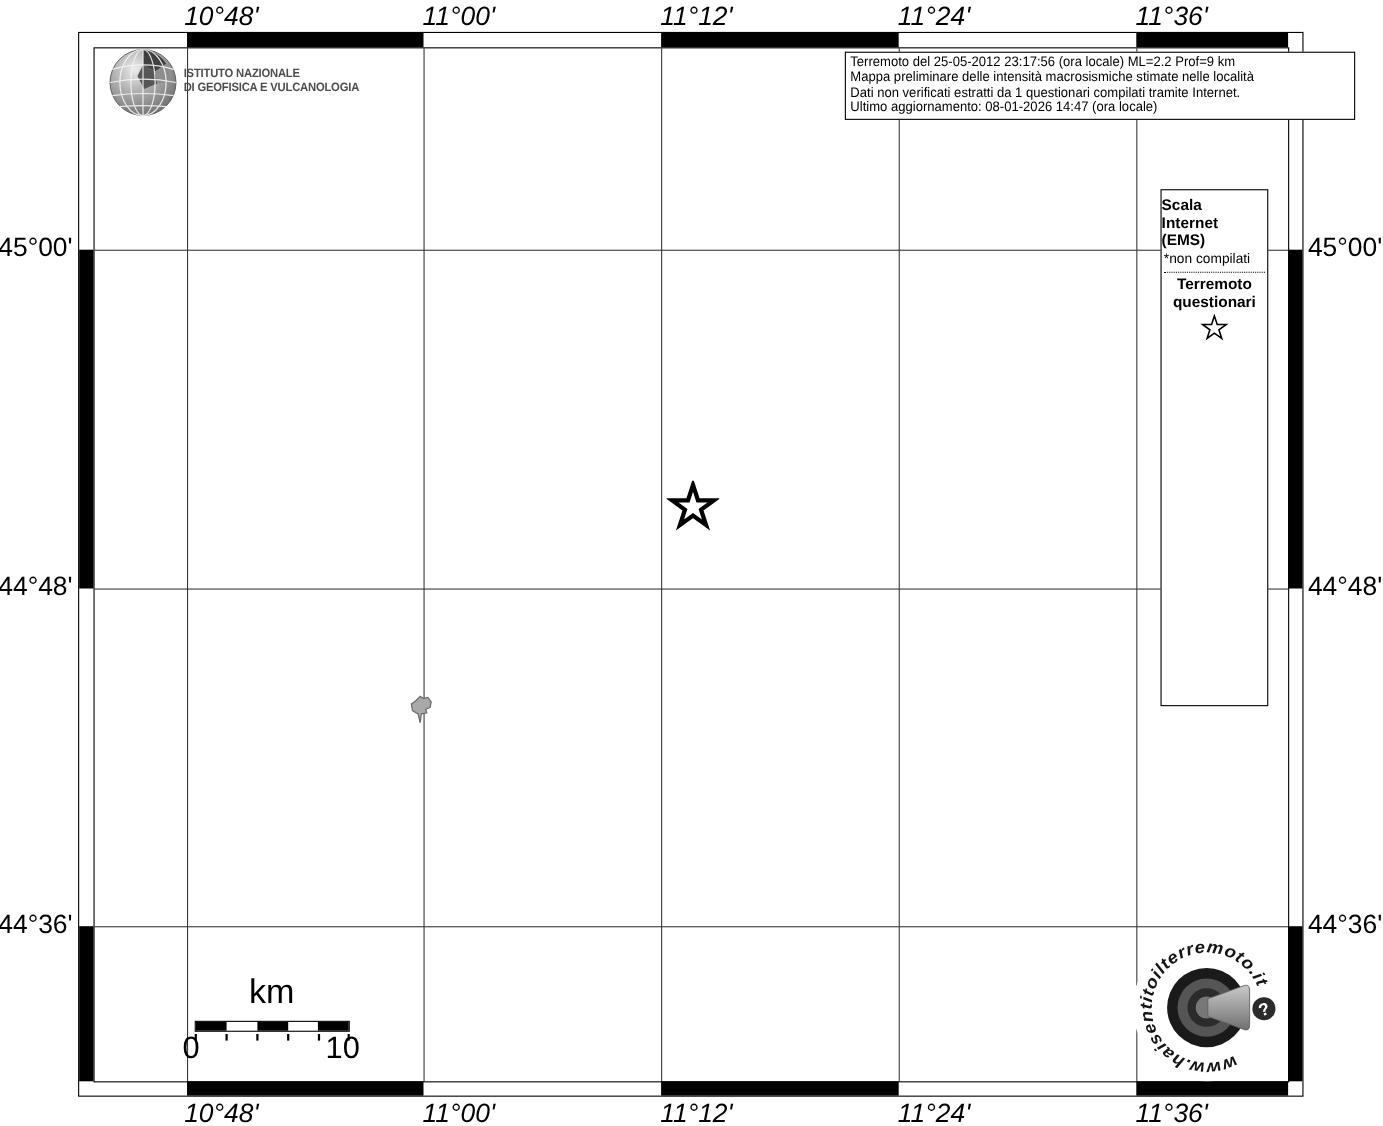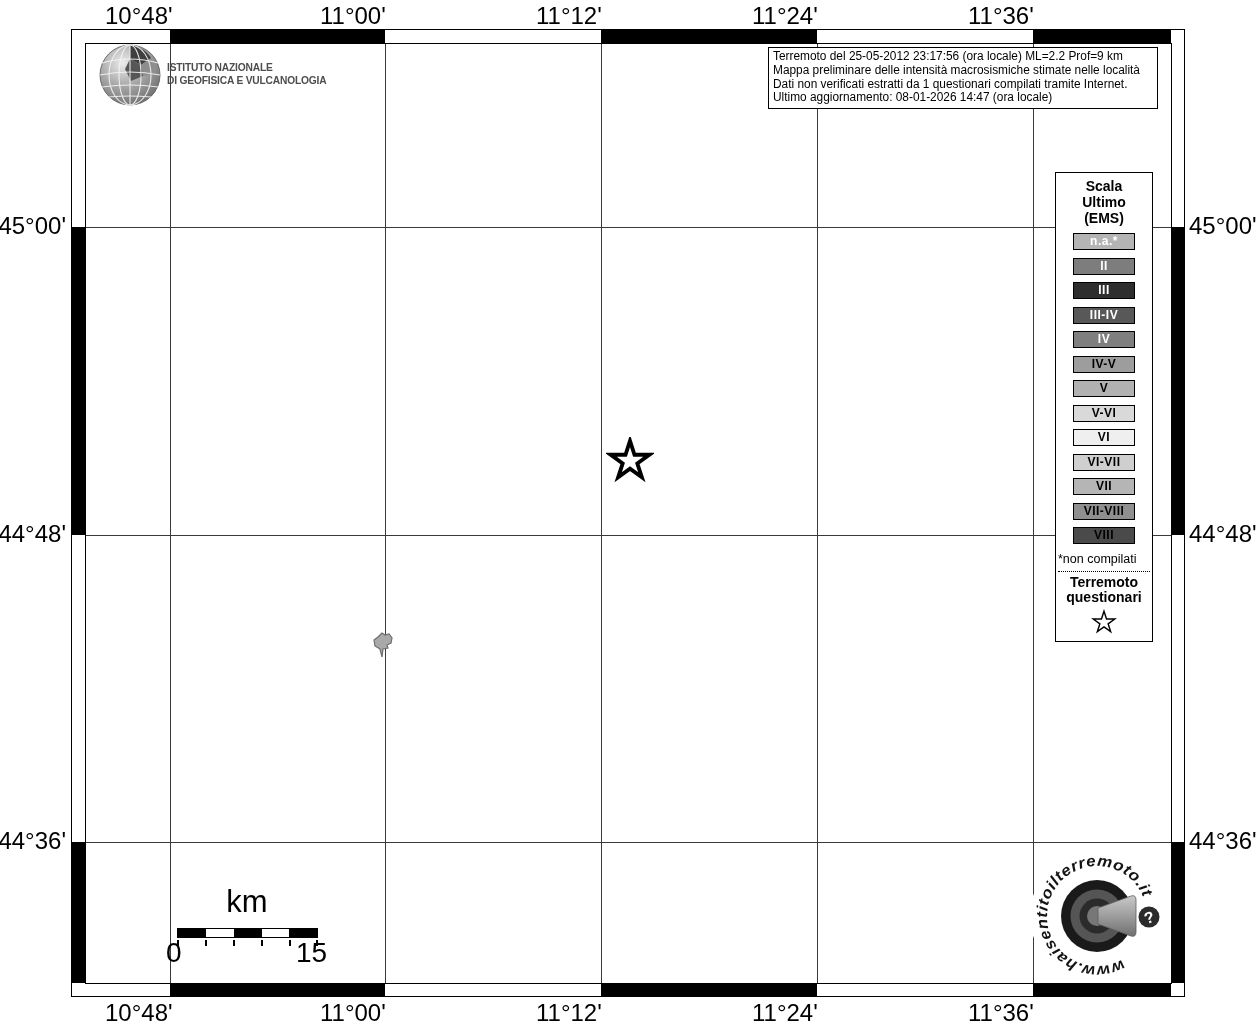--- a/index.html
+++ b/index.html
@@ -10,35 +10,35 @@
   #frame-outer{position:absolute;left:71px;top:29px;width:1114px;height:968px;
                border:1.5px solid #000;box-sizing:border-box;}
   #frame-inner{position:absolute;left:85px;top:43px;width:1087px;height:941px;
                border:1px solid #000;box-sizing:border-box;background:transparent;}
   .band{position:absolute;background:#000;}
   
   .gridline-v{position:absolute;top:44px;height:939px;width:1px;background:#3a3a3a;}
   .gridline-h{position:absolute;left:86px;width:1085px;height:1px;background:#3a3a3a;}
   
   .axis-label{position:absolute;font-size:24px;line-height:30px;white-space:nowrap;}
-  .axis-label.center{text-align:left;}
+  .axis-label.center{text-align:right;font-style:italic;}
   .axis-label.right{text-align:right;}
   
   #ingv-text{position:absolute;left:167px;top:61px;font-weight:bold;font-size:11px;
              line-height:13px;color:#4d4d4d;letter-spacing:-0.2px;
              transform:scaleX(0.93);transform-origin:left top;white-space:nowrap;}
   
-  #info-box{position:absolute;left:768px;top:47px;width:390px;height:62px;background:#fff;
+  #info-box{position:absolute;left:768px;top:47px;width:464px;height:62px;background:#fff;
             border:1.2px solid #000;box-sizing:border-box;padding:2px 4px;
             font-size:12.5px;line-height:13.8px;overflow:hidden;}
   #info-box .squeeze{transform:scaleX(0.95);transform-origin:0 0;white-space:nowrap;}
   
   #legend{position:absolute;left:1055px;top:172px;width:98px;height:470px;background:#fff;
           border:1.2px solid #000;box-sizing:border-box;}
-  .legend-title{text-align:center;font-weight:bold;font-size:14px;line-height:16px;}
+  .legend-title{font-weight:bold;font-size:14px;line-height:16px;}
   #legend-items{margin-top:7px;}
   .legend-item{width:62px;height:17px;margin:0 auto 7.5px auto;border:1px solid #000;
                box-sizing:border-box;font-weight:bold;font-size:12px;line-height:15px;
                text-align:center;letter-spacing:0.5px;}
   #legend-footnote{font-size:12.5px;margin:2px 0 0 2px;white-space:nowrap;}
   #legend-divider{border-top:1.5px dotted #000;margin:5px 2px 3px 2px;}
   .legend-epi-line{text-align:center;font-weight:bold;font-size:14px;line-height:15.5px;}
   #legend-star{display:block;margin:3px auto 0 auto;}
   
   #scalebar-km{position:absolute;left:207px;top:884px;width:80px;text-align:center;font-size:31px;}
@@ -133,38 +133,23 @@
       <div>Terremoto del 25-05-2012 23:17:56 (ora locale) ML=2.2 Prof=9 km</div>
       <div>Mappa preliminare delle intensità macrosismiche stimate nelle località</div>
       <div>Dati non verificati estratti da 1 questionari compilati tramite Internet.</div>
       <div>Ultimo aggiornamento: 08-01-2026 14:47 (ora locale)</div>
     </div>
   </div>
 
   <div id="legend">
     <div class="legend-title" style="margin-top:5px;">
       <div>Scala</div>
-      <div>Ultimo</div>
+      <div>Internet</div>
       <div>(EMS)</div>
     </div>
-    <div id="legend-items">
-        <div class="legend-item" style="background: rgb(180, 180, 180); color: rgb(255, 255, 255);">n.a.*</div>
-        <div class="legend-item" style="background: rgb(125, 125, 125); color: rgb(255, 255, 255);">II</div>
-        <div class="legend-item" style="background: rgb(46, 46, 46); color: rgb(255, 255, 255);">III</div>
-        <div class="legend-item" style="background: rgb(88, 88, 88); color: rgb(255, 255, 255);">III-IV</div>
-        <div class="legend-item" style="background: rgb(127, 127, 127); color: rgb(255, 255, 255);">IV</div>
-        <div class="legend-item" style="background: rgb(157, 157, 157); color: rgb(0, 0, 0);">IV-V</div>
-        <div class="legend-item" style="background: rgb(177, 177, 177); color: rgb(0, 0, 0);">V</div>
-        <div class="legend-item" style="background: rgb(217, 217, 217); color: rgb(0, 0, 0);">V-VI</div>
-        <div class="legend-item" style="background: rgb(239, 239, 239); color: rgb(0, 0, 0);">VI</div>
-        <div class="legend-item" style="background: rgb(207, 207, 207); color: rgb(0, 0, 0);">VI-VII</div>
-        <div class="legend-item" style="background: rgb(181, 181, 181); color: rgb(0, 0, 0);">VII</div>
-        <div class="legend-item" style="background: rgb(143, 143, 143); color: rgb(0, 0, 0);">VII-VIII</div>
-        <div class="legend-item" style="background: rgb(74, 74, 74); color: rgb(0, 0, 0);">VIII</div>
-      </div>
     <div id="legend-footnote">*non compilati</div>
     <div id="legend-divider"></div>
     <div class="legend-epi-line">Terremoto</div>
     <div class="legend-epi-line">questionari</div>
     <svg id="legend-star" width="28" height="27" viewBox="-25 -25 50 50">
       <polygon points="0,-21 4.7,-6.47 19.97,-6.49 7.61,2.47 12.34,16.99 0,8 -12.34,16.99 -7.61,2.47 -19.97,-6.49 -4.7,-6.47" fill="#fff" stroke="#000" stroke-width="2.6"></polygon>
     </svg>
   </div>
 
   <svg class="abs" style="left:606px;top:437px;" width="48" height="48" viewBox="-25 -25 50 50">
@@ -181,21 +166,21 @@
     <div class="seg" style="left:56px;"></div>
     <div class="seg" style="left:111px;"></div>
   </div>
   <div class="tick" style="left:177px;"></div>
   <div class="tick" style="left:205px;"></div>
   <div class="tick" style="left:233px;"></div>
   <div class="tick" style="left:261px;"></div>
   <div class="tick" style="left:289px;"></div>
   <div class="tick" style="left:316px;"></div>
   <div id="scalebar-0">0</div>
-  <div id="scalebar-10">15</div>
+  <div id="scalebar-10">10</div>
 
   <svg class="abs" style="left:1027px;top:846px;" width="140" height="140" viewBox="-70 -70 140 140">
     <defs>
       <linearGradient id="mg" x1="0" y1="0" x2="0" y2="1">
         <stop offset="0" stop-color="#c9c9c9"></stop>
         <stop offset="0.55" stop-color="#999"></stop>
         <stop offset="1" stop-color="#6f6f6f"></stop>
       </linearGradient>
       <path id="circ" d="M 25 43.3 A 50 50 0 0 1 -43.3 -25 A 50 50 0 0 1 49.97 -1.74" fill="none"></path>
     </defs>

